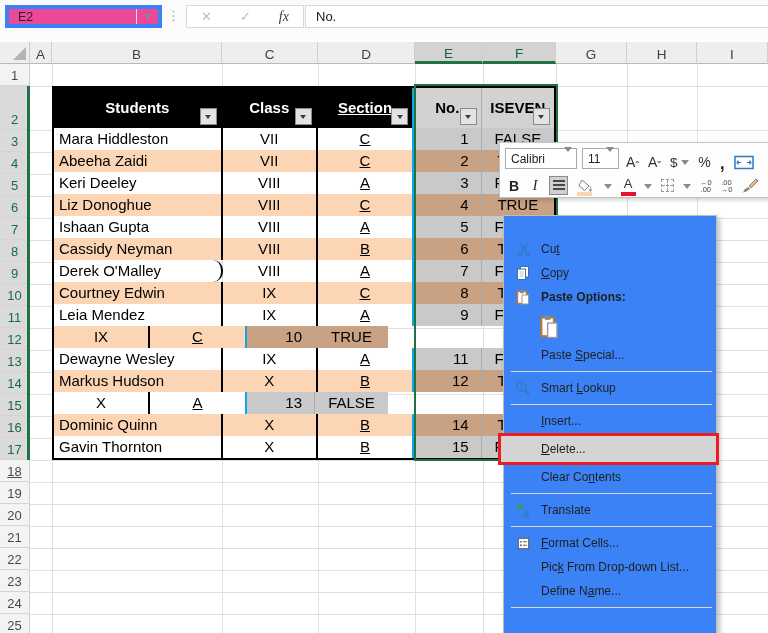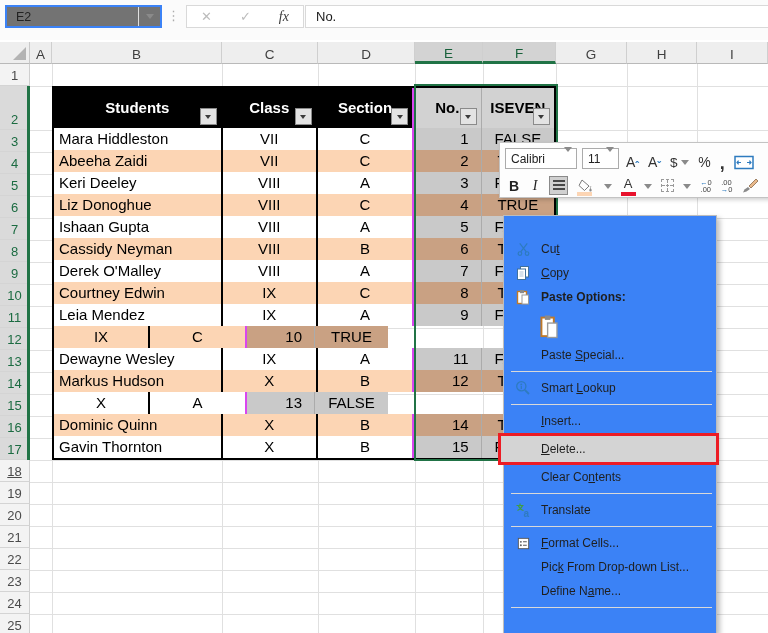--- a/index.html
+++ b/index.html
@@ -2,22 +2,22 @@
 <html><head>
 <meta charset="utf-8">
 <style>
   html,body{margin:0;padding:0;background:#fff;}
   *{box-sizing:border-box;}
   .screen{position:relative;width:768px;height:633px;overflow:hidden;background:#fff;
           font-family:"Liberation Sans",sans-serif;color:#000;}
 
   
   .topbar{position:absolute;left:0;top:0;width:768px;height:40px;background:#fbfbfb;}
-  .namebox{position:absolute;left:5px;top:5px;width:157px;height:23px;background:#737373;
-           border:2px solid #3b82f6;display:flex;align-items:center;}
+  .namebox{position:absolute;left:5px;top:5px;width:157px;height:23px;background:#ec4899;
+           border:4px solid #3b82f6;display:flex;align-items:center;}
   .namebox .nb-text{padding-left:9px;font-size:12.5px;color:#222;flex:1;}
   .nb-dd{width:22px;height:100%;border-left:1px solid #e0e0e0;display:flex;align-items:center;justify-content:center;}
   .tri-down{width:0;height:0;border-left:4px solid transparent;border-right:4px solid transparent;border-top:5px solid #8a8a8a;}
   .vdots{position:absolute;left:167px;top:3px;font-size:13px;color:#ababab;letter-spacing:0;line-height:26px;}
   .fxbox{position:absolute;left:186px;top:5px;width:118px;height:23px;background:#fff;border:1px solid #d9d9d9;
          display:flex;align-items:center;justify-content:space-around;}
   .fx-x,.fx-check{color:#bcbcbc;font-size:13px;}
   .fx-fx{font-family:"Liberation Serif",serif;font-style:italic;font-size:14px;color:#3b3b3b;}
   .formulabox{position:absolute;left:305px;top:5px;width:463px;height:23px;background:#fff;
               border:1px solid #d9d9d9;border-right:none;display:flex;align-items:center;
@@ -40,21 +40,21 @@
 
   .gridline{position:absolute;background:#e0e0e0;}
 
   
   .xtable{position:absolute;left:52px;top:86px;width:504px;height:374px;border:2px solid #000;}
   .trow{display:flex;}
   .tcell{height:22px;font-size:15px;line-height:22px;overflow:hidden;white-space:nowrap;}
   .hrow .tcell{height:40px;line-height:40px;font-weight:bold;position:relative;}
   .c-student{width:170px;border-right:2px solid #000;padding-left:5px;}
   .c-class{width:96px;border-right:2px solid #000;text-align:center;}
-  .c-section{width:97px;border-right:2px solid #d946ef;text-align:center;}
+  .c-section{width:97px;border-right:2px solid #0ea5e9;text-align:center;text-decoration:underline;}
   .c-no{width:68px;border-right:1px solid #ababab;text-align:right;padding-right:12px;}
   .c-iseven{width:73px;text-align:center;}
   .hdr-black{background:#000;color:#fff;text-align:center;padding-left:0;}
   .hdr-gray{background:#d2d2d2;color:#000;text-align:center;padding-right:0;padding-left:0;}
   .filterbtn{position:absolute;right:4px;bottom:3px;width:17px;height:17px;background:#e3e3e3;
              border:1px solid #8a8a8a;display:flex;align-items:center;justify-content:center;line-height:0;}
   .filterbtn .tri-down{border-left-width:3.5px;border-right-width:3.5px;border-top-width:4.5px;border-top-color:#3b3b3b;}
 
   
   .selrect{position:absolute;left:414px;top:84px;width:144px;height:377px;border:2px solid #217346;pointer-events:none;}
@@ -254,21 +254,21 @@
         <div class="tcell c-iseven" style="background: rgb(201, 201, 201);">FALSE</div>
       </div>
       <div class="trow">
         <div class="tcell c-student" style="background: rgb(252, 213, 180);">Cassidy Neyman</div>
         <div class="tcell c-class" style="background: rgb(252, 213, 180);">VIII</div>
         <div class="tcell c-section" style="background: rgb(252, 213, 180);">B</div>
         <div class="tcell c-no" style="background: rgb(201, 161, 131);">6</div>
         <div class="tcell c-iseven" style="background: rgb(201, 161, 131);">TRUE</div>
       </div>
       <div class="trow">
-        <div class="tcell c-student" style="background: rgb(255, 255, 255);">Derek O'Malley</div>
+        <div class="tcell c-student" style="background: rgb(255, 255, 255); border-radius: 10px;">Derek O'Malley</div>
         <div class="tcell c-class" style="background: rgb(255, 255, 255);">VIII</div>
         <div class="tcell c-section" style="background: rgb(255, 255, 255);">A</div>
         <div class="tcell c-no" style="background: rgb(201, 201, 201);">7</div>
         <div class="tcell c-iseven" style="background: rgb(201, 201, 201);">FALSE</div>
       </div>
       <div class="trow">
         <div class="tcell c-student" style="background: rgb(252, 213, 180);">Courtney Edwin</div>
         <div class="tcell c-class" style="background: rgb(252, 213, 180);">IX</div>
         <div class="tcell c-section" style="background: rgb(252, 213, 180);">C</div>
         <div class="tcell c-no" style="background: rgb(201, 161, 131);">8</div>

